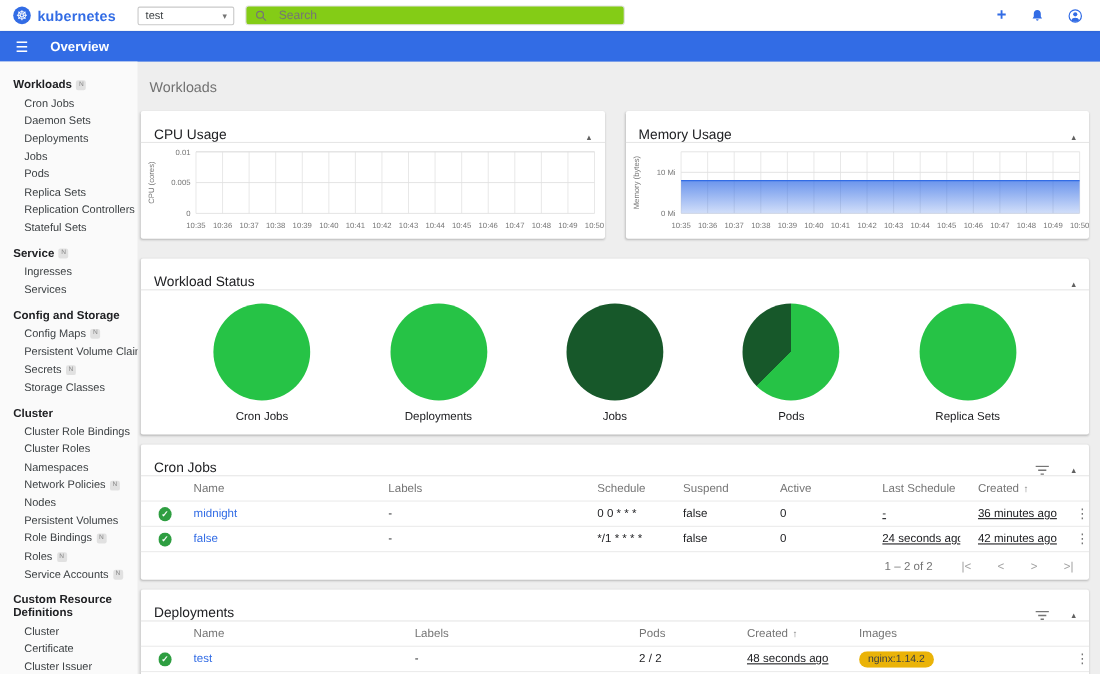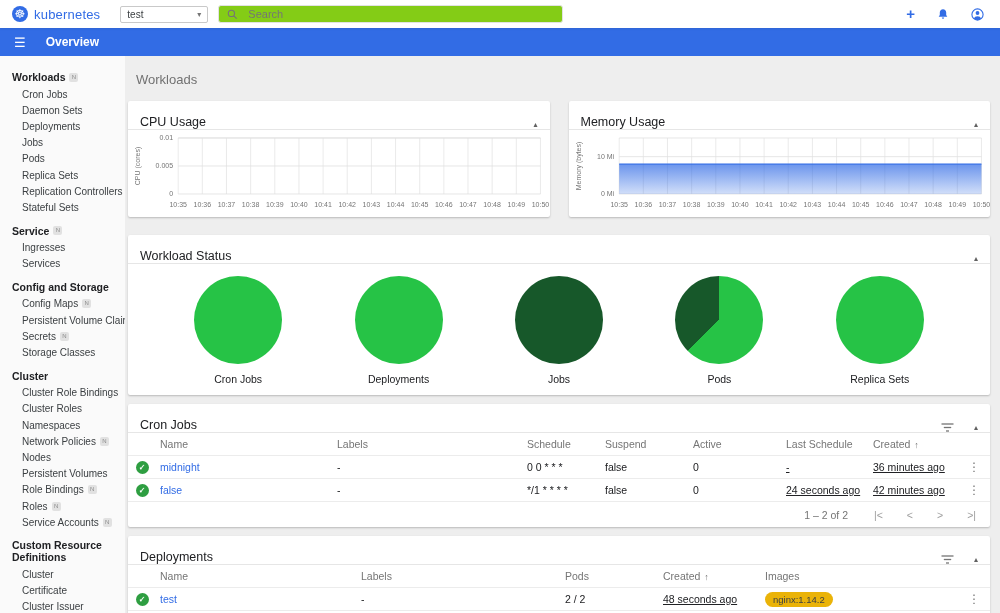--- a/index.html
+++ b/index.html
@@ -5,21 +5,21 @@
   * { margin:0; padding:0; box-sizing:border-box; }
   html,body { width:1000px; height:613px; overflow:hidden;
     font-family:"Liberation Sans", sans-serif; background:#eeeeee; }
 
   
   .topbar { height:28px; background:#ffffff; display:flex; align-items:center;
     position:relative; z-index:5; box-shadow:0 1px 2px rgba(0,0,0,.08); }
   .logo { display:flex; align-items:center; gap:6px; padding-left:12px; cursor:pointer; }
   .logo-mark { width:16px; height:16px; border-radius:50%; background:#326ce5; color:#fff;
     font-size:12px; line-height:16px; text-align:center; }
-  .logo-text { color:#326ce5; font-weight:normal; font-size:13px; letter-spacing:.2px; }
+  .logo-text { color:#326ce5; font-weight:bold; font-size:13px; letter-spacing:.2px; }
   .ns-select { margin-left:20px; width:88px; height:17px; border:1px solid #c9c9c9;
     border-radius:2px; display:flex; align-items:center; justify-content:space-between;
     padding:0 6px; font-size:10px; color:#3c4043; background:#fff; cursor:pointer; }
   .ns-caret { color:#757575; font-size:8px; }
   .searchbox { margin-left:10px; width:345px; height:18px; background:#84cc16;
     border:1px solid #e2e2e2; border-radius:3px; display:flex; align-items:center;
     padding:0 8px; gap:10px; }
   .searchbox input { border:none; outline:none; background:transparent; font-size:11px;
     color:#5f6368; width:100%; font-family:"Liberation Sans",sans-serif; }
   .top-icons { margin-left:auto; display:flex; align-items:center; gap:22px; padding-right:16px; }
@@ -65,21 +65,21 @@
   .pie { width:88px; height:88px; border-radius:50%; }
   .pie-label { margin-top:9px; font-size:10.5px; color:#202124; }
 
   
   .table-card { margin-bottom:9px; }
   .grid-header, .grid-row { display:grid; align-items:center; }
   .cron-grid { grid-template-columns:32px 1.77fr 1.9fr 0.78fr 0.88fr 0.93fr 0.87fr 0.89fr 28px; }
   .dep-grid  { grid-template-columns:32px 2.01fr 2.04fr 0.98fr 1.02fr 1.97fr 28px; }
   .grid-header { height:22px; font-size:10.5px; color:#757575; }
   .grid-row { height:23px; font-size:10.5px; color:#202124; border-top:1px solid #ececec; }
-  .cell { padding-right:4px; overflow:hidden; white-space:nowrap; }
+  .cell { padding-right:4px; overflow:hidden; white-space:nowrap;margin-left:16px; }
   .cell-icon { display:flex; justify-content:center; }
   .check { width:13px; height:13px; border-radius:50%; background:#2e9e41; color:#fff;
     font-size:8px; line-height:13px; text-align:center; font-weight:bold; }
   .name-link { color:#326ce5; cursor:pointer; }
   .time-link { color:#202124; text-decoration:underline; cursor:pointer; }
   .chip { display:inline-block; background:#eab308; border-radius:9px; padding:2px 8px;
     font-size:9.5px; color:#3c4043; }
   .kebab { color:#757575; font-size:12px; text-align:center; cursor:pointer; }
   .sort-arrow { color:#757575; font-size:9px; margin-left:4px; }
   .table-footer { height:26px; display:flex; align-items:center; justify-content:flex-end;

